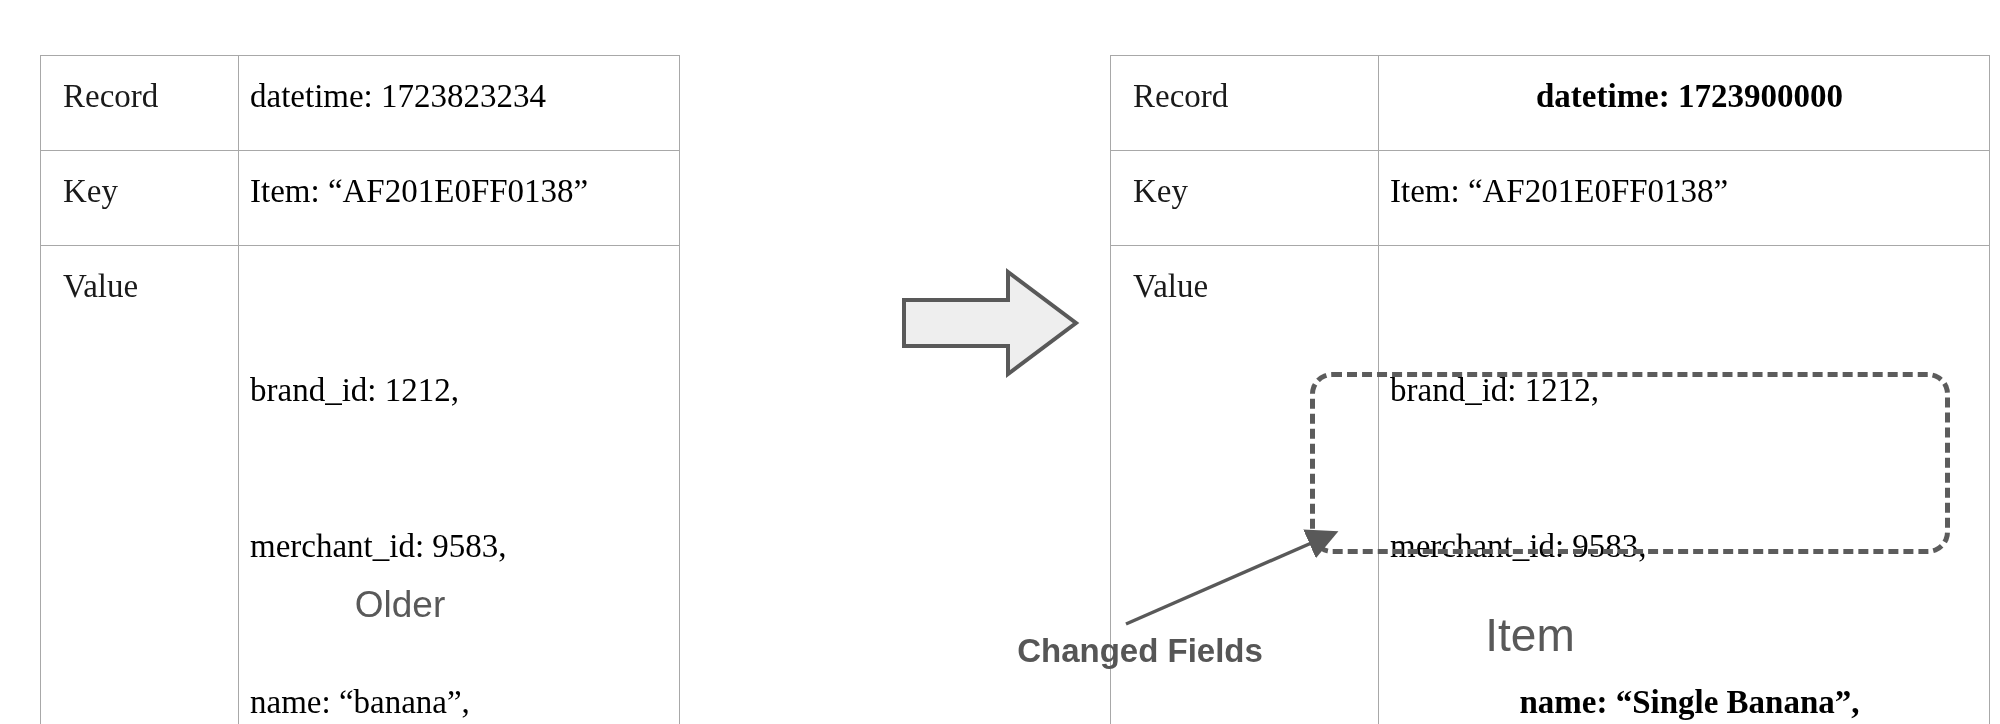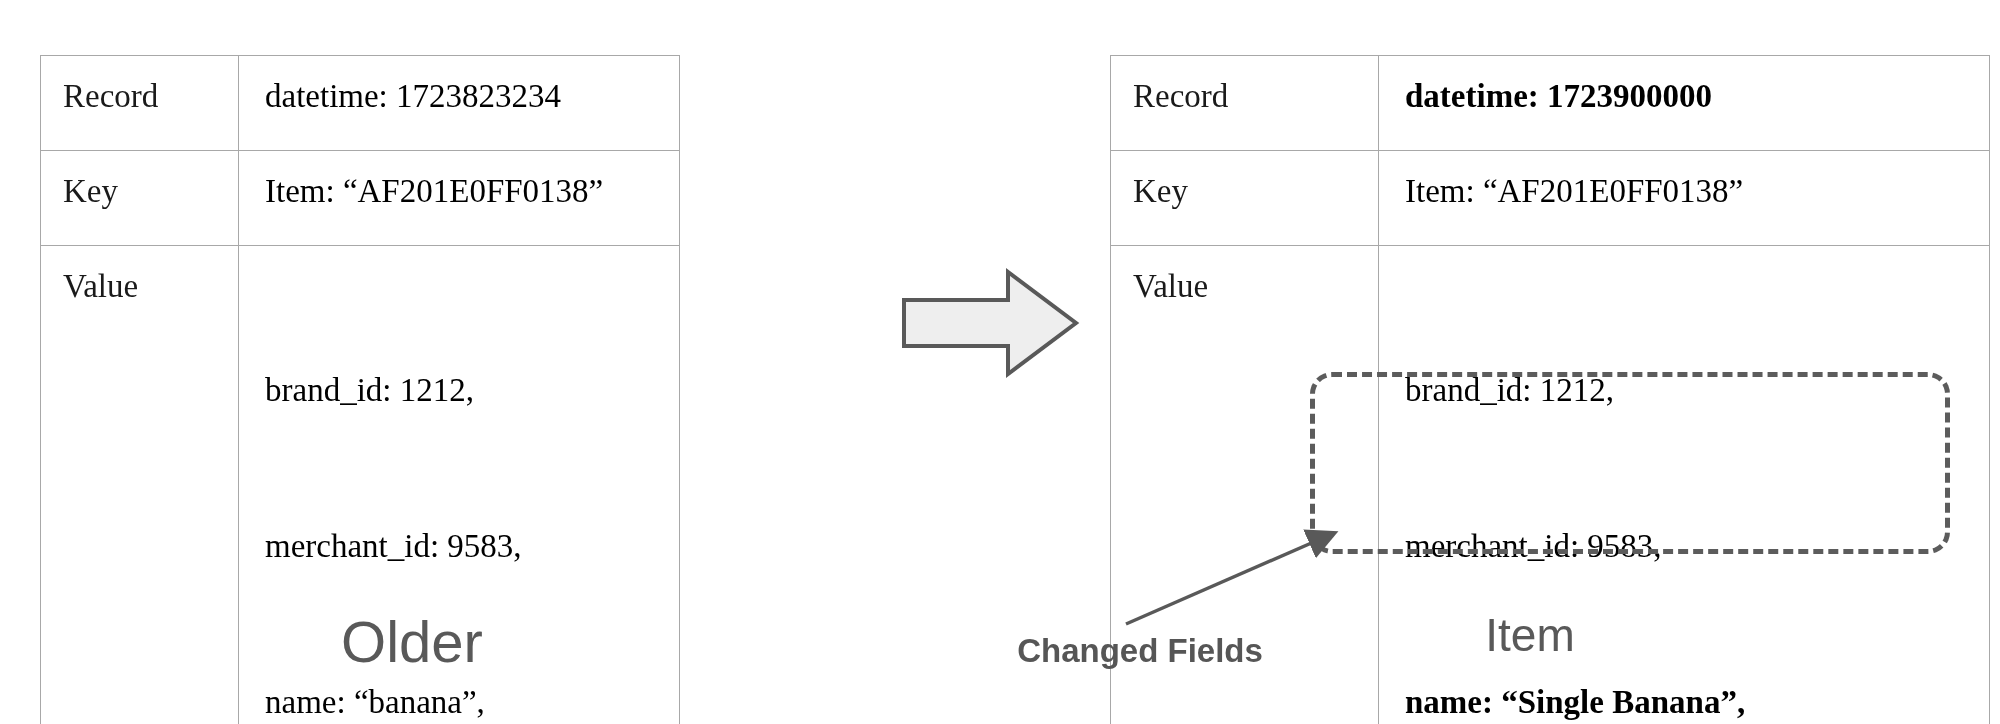--- a/index.html
+++ b/index.html
@@ -30,30 +30,31 @@
     line-height: 52px;
     color: #000000;
     padding: 14px 0 14px 22px;
     white-space: pre;
   }
   .rec-table td.label-cell {
     width: 175px;
     color: #1a1a1a;
   }
   .rec-table td.value-cell {
-    padding-left: 26px;
+    padding-left: 11px;
   }
   .rec-table td.val-row {
     height: 232px;
   }
   .rec-table td.row-h {
     height: 66px;
   }
   .bold-val {
     font-weight: bold;
+    text-align: center;
   }
   .vline {
     display: block;
   }
   .vline.bold-val {
     font-weight: bold;
   }
 
   
   #table-older {
@@ -102,24 +103,23 @@
   }
 
   
   .caption {
     position: absolute;
     color: #595959;
     white-space: nowrap;
   }
   #caption-older {
     left: 400px;
-    top: 608px;
-    font-size: 58px;
+    top: 584px;
+    font-size: 37px;
     transform: translateX(-50%);
-    margin-left: 12px;
   }
   #caption-newer {
     left: 1530px;
     top: 608px;
     font-size: 46px;
     transform: translateX(-50%);
   }
   #caption-changed {
     left: 1140px;
     top: 632px;

